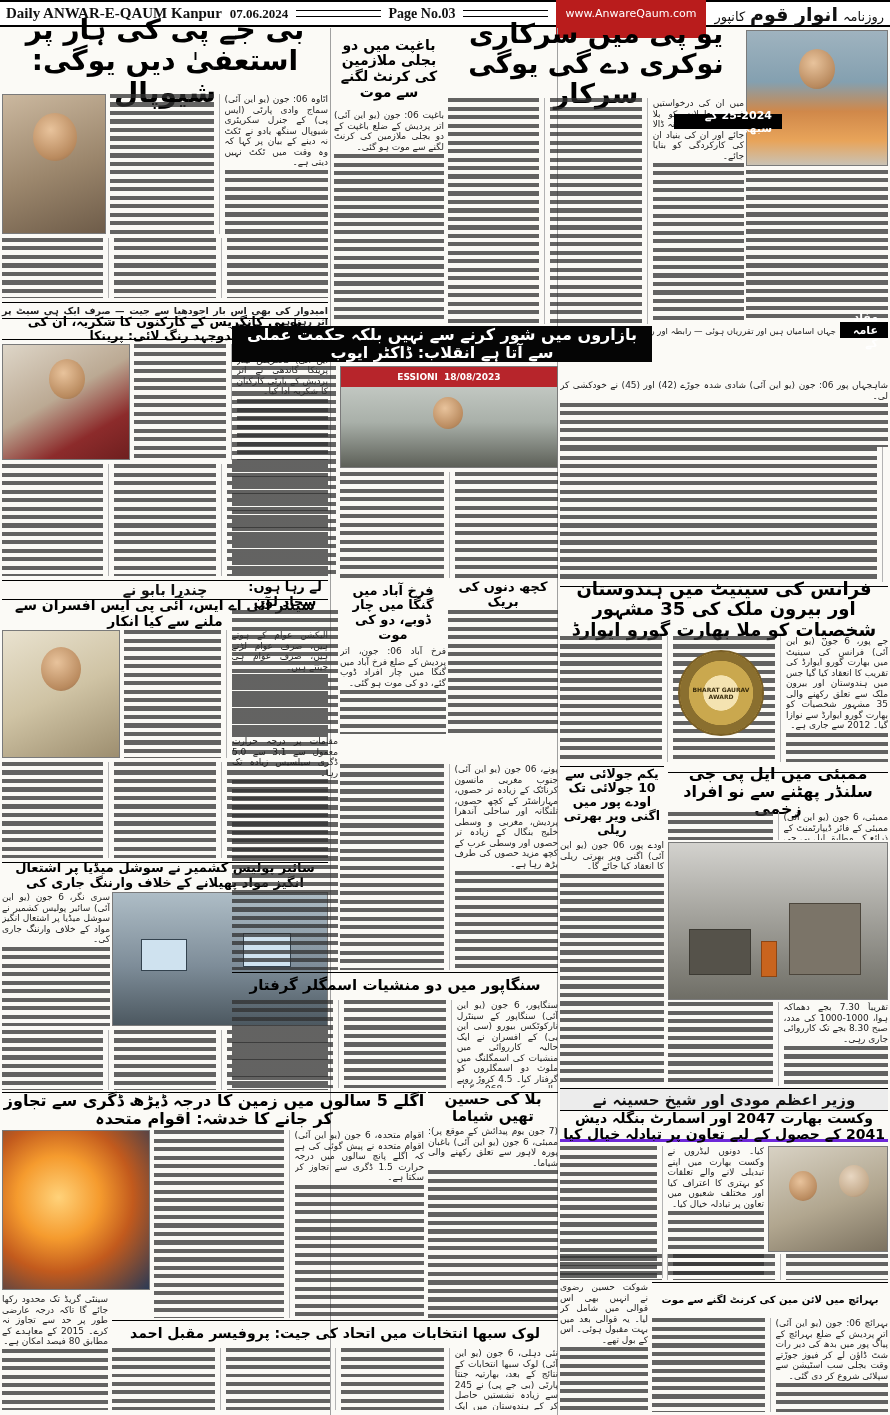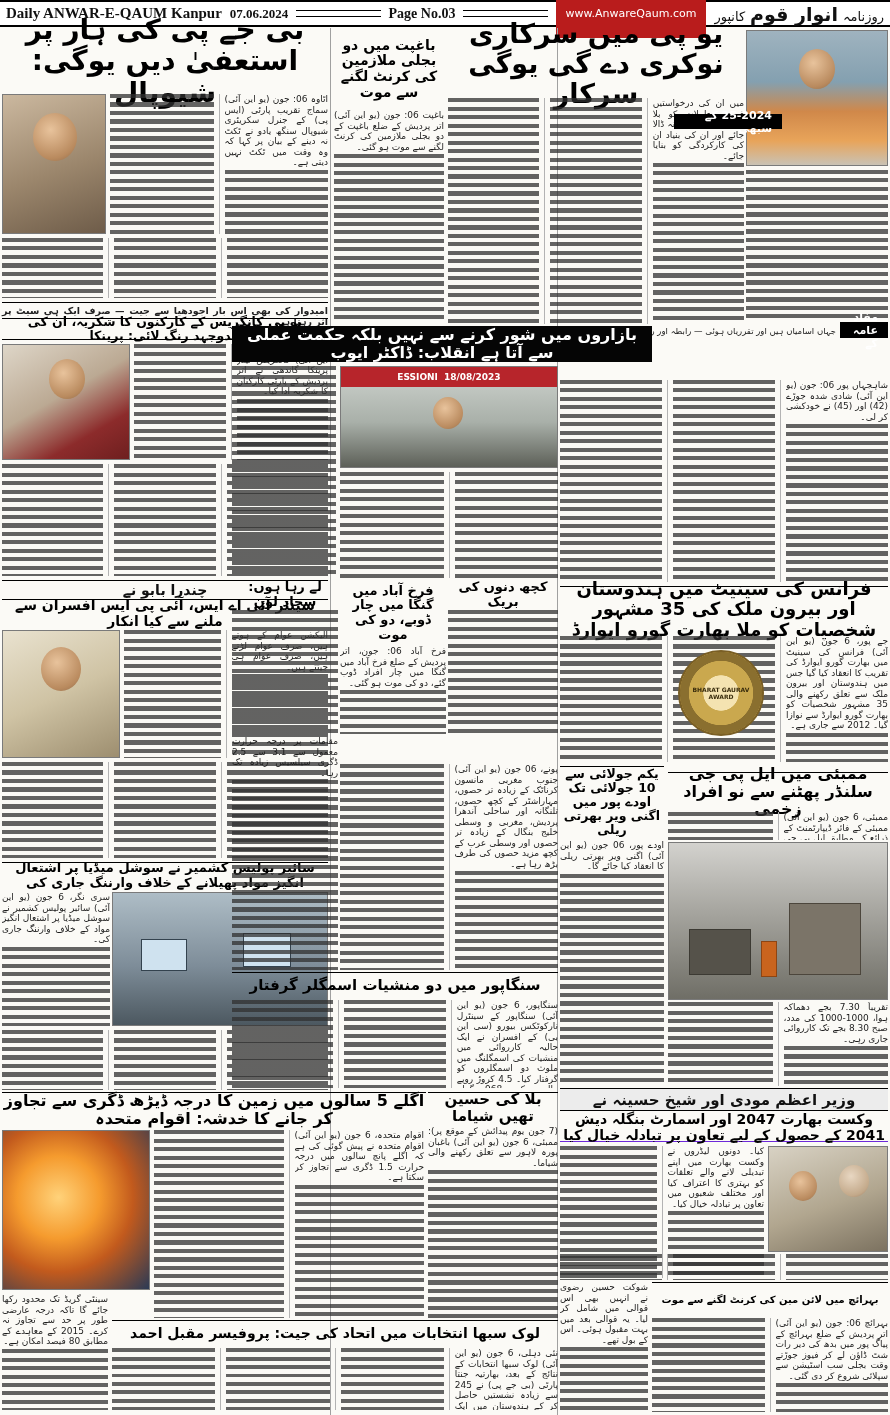--- a/index.html
+++ b/index.html
@@ -68,21 +68,21 @@
 
   <div class="vr" style="left:330px;top:28px;height:1387px;"></div>
   <div class="vr" style="left:557px;top:28px;height:1387px;"></div>
 
   <div class="hd" style="left:2px;top:32px;width:326px;height:58px;font-size:28px;">بی جے پی کی ہار پر استعفیٰ دیں یوگی: شیوپال</div>
   <div class="photo" style="left:2px;top:94px;width:104px;height:140px;background:linear-gradient(160deg,#cbb89f,#9b866c 55%,#6e5c49);">
     <div class="head" style="left:30px;top:18px;width:44px;height:48px;"></div>
   </div>
   <div class="body" style="left:110px;top:94px;width:218px;height:140px;">
       <div class="bcol">
-        <p class="snip">اٹاوہ 06: جون (یو این آئی) سماج تقریب پارٹی (ایس پی) کے جنرل سکریٹری شیوپال سنگھ یادو نے ٹکٹ نہ دینے کے بیان پر کہا کہ وہ وقت میں ٹکٹ نہیں دیتی ہے۔</p>
+        <p class="snip">اٹاوہ 06: جون (یو این آئی) سماج وادی پارٹی (ایس پی) کے جنرل سکریٹری شیوپال سنگھ یادو نے ٹکٹ نہ دینے کے بیان پر کہا کہ وہ وقت میں ٹکٹ نہیں دیتی ہے۔</p>
         <div class="greek"></div>
       </div>
       <div class="bcol">
         <div class="greek"></div>
       </div>
     </div>
   <div class="body" style="left:2px;top:238px;width:326px;height:60px;">
       <div class="bcol">
         <div class="greek"></div>
       </div>
@@ -283,21 +283,21 @@
       <div class="bcol">
         <p class="snip">پونے، 06 جون (یو این آئی) جنوب مغربی مانسون کرناٹک کے زیادہ تر حصوں، مہاراشٹر کے کچھ حصوں، تلنگانہ اور ساحلی آندھرا پردیش، مغربی و وسطی خلیج بنگال کے زیادہ تر حصوں اور وسطی عرب کے کچھ مزید حصوں کی طرف بڑھ رہا ہے۔</p>
         <div class="greek"></div>
       </div>
       <div class="bcol">
         <div class="greek"></div>
       </div>
     </div>
   <div class="body" style="left:232px;top:736px;width:106px;height:234px;">
       <div class="bcol">
-        <p class="snip">مقامات پر درجہ حرارت معمول سے 3.1 سے 2.5 ڈگری سیلسیس زیادہ تک رہا۔</p>
+        <p class="snip">مقامات پر درجہ حرارت معمول سے 3.1 سے 5.0 ڈگری سیلسیس زیادہ تک رہا۔</p>
         <div class="greek"></div>
       </div>
     </div>
 
   <div class="hd tl" style="left:232px;top:972px;width:326px;height:26px;font-size:15px;">سنگاپور میں دو منشیات اسمگلر گرفتار</div>
   <div class="body" style="left:232px;top:1000px;width:326px;height:88px;">
       <div class="bcol">
         <p class="snip">سنگاپور، 6 جون (یو این آئی) سنگاپور کے سینٹرل نارکوٹکس بیورو (سی این بی) کے افسران نے ایک حالیہ کارروائی میں منشیات کی اسمگلنگ میں ملوث دو اسمگلروں کو گرفتار کیا۔ 4.5 کروڑ روپے مالیت کی 968 گرام منشیات اور 692,000 نقد برآمد۔</p>
         <div class="greek"></div>
       </div>
@@ -310,21 +310,21 @@
     </div>
 
   <div class="hd tl" style="left:428px;top:1092px;width:130px;height:30px;font-size:15px;">بلا کی حسین تھیں شیاما</div>
   <div class="body" style="left:428px;top:1126px;width:130px;height:192px;">
       <div class="bcol">
         <p class="snip">(7 جون یوم پیدائش کے موقع پر): ممبئی، 6 جون (یو این آئی) باغبان پورہ لاہور سے تعلق رکھنے والی شیاما۔</p>
         <div class="greek"></div>
       </div>
     </div>
 
-  <div class="body" style="left:560px;top:380px;width:328px;height:202px;">
+  <div class="body" style="left:560px;top:380px;width:328px;height:202px;flex-direction:column;">
       <div class="bcol">
         <p class="snip">شاہجہاں پور 06: جون (یو این آئی) شادی شدہ جوڑے (42) اور (45) نے خودکشی کر لی۔</p>
         <div class="greek"></div>
       </div>
       <div class="bcol">
         <div class="greek"></div>
       </div>
       <div class="bcol">
         <div class="greek"></div>
       </div>
@@ -372,21 +372,21 @@
       <div class="bcol">
         <p class="snip">تقریباً 7.30 بجے دھماکہ ہوا، 1000-1000 کی مدد، صبح 8.30 بجے تک کارروائی جاری رہی۔</p>
         <div class="greek"></div>
       </div>
       <div class="bcol">
         <div class="greek"></div>
       </div>
     </div>
 
   <div class="kick" style="left:560px;top:1088px;width:328px;height:23px;font-size:15px;background:#ececec;">وزیر اعظم مودی اور شیخ حسینہ نے</div>
-  <div class="hd" style="left:560px;top:1114px;width:328px;height:28px;font-size:14px;border-bottom:1px solid #6d28d9;">وکست بھارت 2047 اور اسمارٹ بنگلہ دیش 2041 کے حصول کے لیے تعاون پر تبادلہ خیال کیا</div>
+  <div class="hd" style="left:560px;top:1114px;width:328px;height:28px;font-size:14px;border-bottom:3px solid #6d28d9;">وکست بھارت 2047 اور اسمارٹ بنگلہ دیش 2041 کے حصول کے لیے تعاون پر تبادلہ خیال کیا</div>
   <div class="body" style="left:560px;top:1146px;width:204px;height:132px;">
       <div class="bcol">
         <p class="snip">کیا۔ دونوں لیڈروں نے وکست بھارت میں اپنے تبدیلی لانے والے تعلقات کو بہتری کا اعتراف کیا اور مختلف شعبوں میں تعاون پر تبادلہ خیال کیا۔</p>
         <div class="greek"></div>
       </div>
       <div class="bcol">
         <div class="greek"></div>
       </div>
     </div>
   <div class="photo" style="left:768px;top:1146px;width:120px;height:106px;background:linear-gradient(160deg,#d8d2c4,#b1a68f 55%,#7c7260);">

